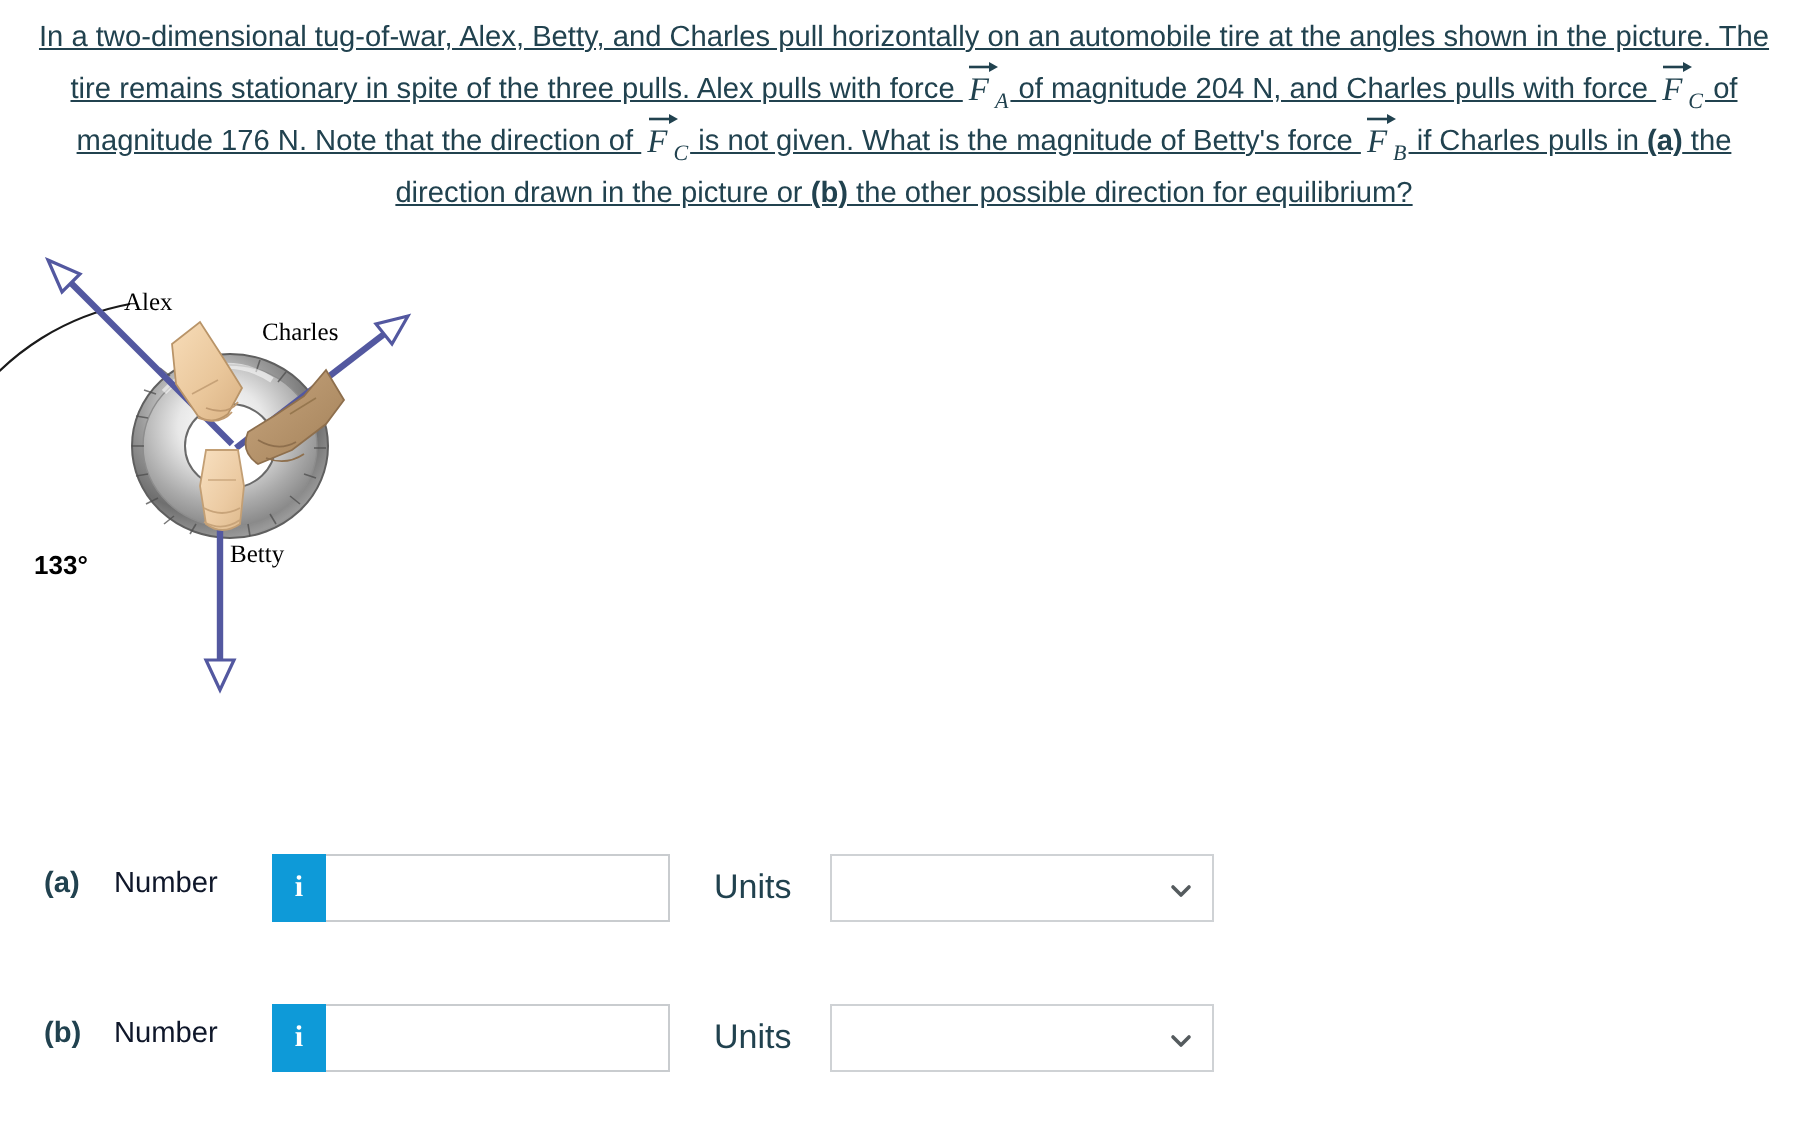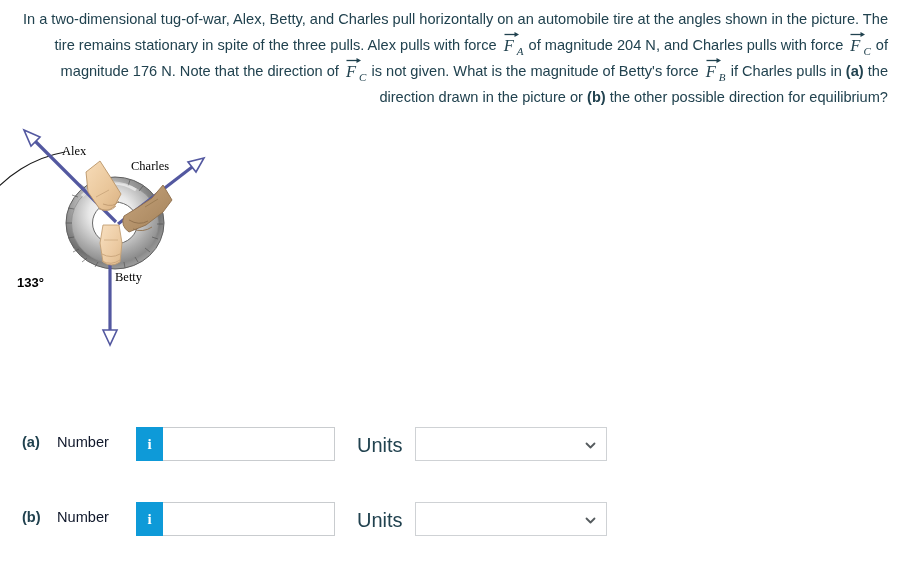--- a/index.html
+++ b/index.html
@@ -17,21 +17,22 @@
 
   
   #problem-statement {
     position: absolute;
     left: 16px;
     top: 6px;
     width: 872px;
     color: #21424f;
     font-size: 14.6px;
     line-height: 26px;
-    text-align: right;
+    text-align: center;
+    text-decoration: underline;
   }
   #problem-statement .bold { font-weight: bold; }
 
   
   .vec {
     display: inline-block;
     position: relative;
     font-family: "Liberation Serif", serif;
     font-style: italic;
     font-size: 16.5px;
@@ -127,21 +128,21 @@
     font-family: "Liberation Sans", sans-serif;
     font-size: 14px;
     color: #21424f;
     padding: 0 6px;
     outline: none;
   }
   .units-label {
     position: absolute;
     left: 357px;
     top: 7px;
-    font-size: 20px;
+    font-size: 17px;
     color: #21424f;
   }
   .units-select-wrap {
     position: absolute;
     left: 415px;
     top: 0px;
     width: 192px;
     height: 34px;
     border: 1px solid #cfd2d5;
     background: #ffffff;

